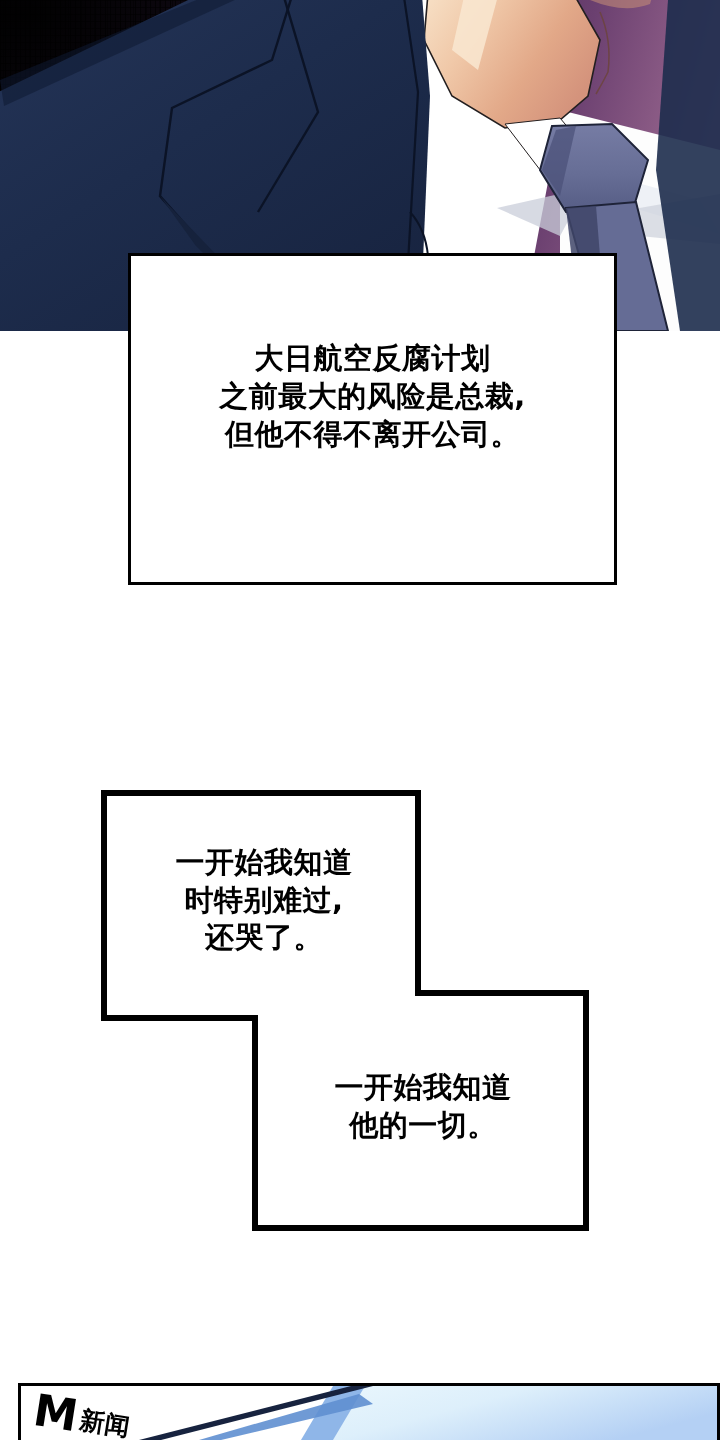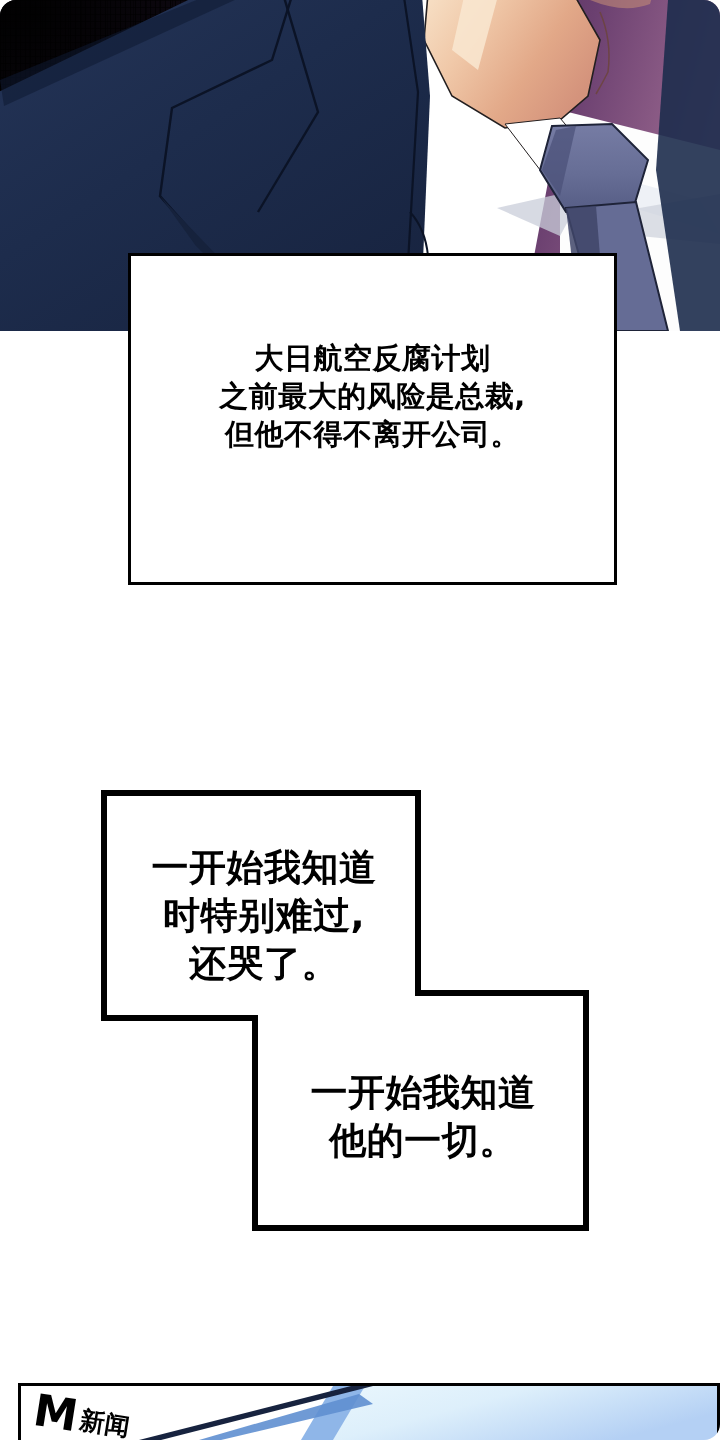--- a/index.html
+++ b/index.html
@@ -7,21 +7,20 @@
     width:720px; height:1440px;
     background:#ffffff;
     font-family:"Liberation Sans", sans-serif;
     overflow:hidden;
   }
   #page {
     position:relative;
     width:720px; height:1440px;
     background:#ffffff;
     overflow:hidden;
-    border-radius:16px;
   }
 
   
   .art-panel {
     position:absolute;
     left:0; top:0;
     width:720px; height:331px;
     overflow:hidden;
     background:#ffffff;
   }
@@ -90,21 +89,21 @@
     position:absolute;
     left:100px; top:789px;
     width:492px; height:443px;
     z-index:5;
   }
   .step-wrap svg { position:absolute; inset:0; display:block; }
   .step-text {
     position:absolute;
     text-align:center;
     color:#000000;
-    font-size:37px;
+    font-size:29px;
     font-weight:700;
     line-height:1.30;
     letter-spacing:0.5px;
     white-space:pre-line;
     font-family:"DejaVu Sans", "Liberation Sans", sans-serif;
   }
   #step-text-a { left:8px; top:55px; width:312px; }
   #step-text-b { left:158px; top:280px; width:330px; }
 
   

